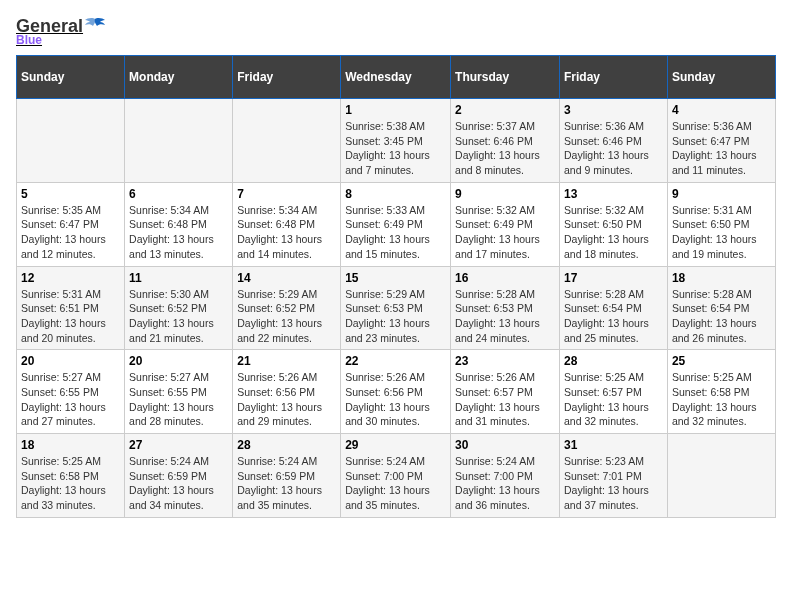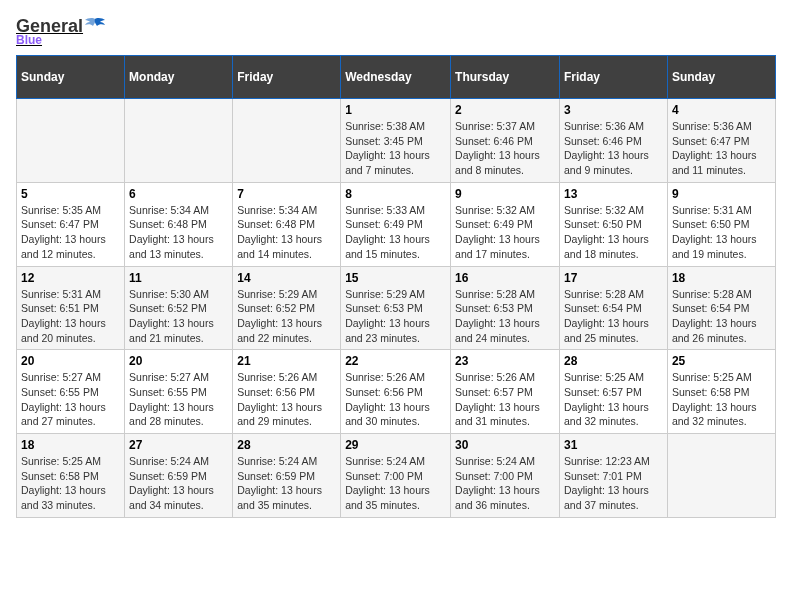--- a/index.html
+++ b/index.html
@@ -233,20 +233,20 @@
 Daylight: 13 hours
 and 35 minutes.</span></td>
         <td><span class="day-number">29</span><span class="day-info" style="white-space: pre-line;">Sunrise: 5:24 AM
 Sunset: 7:00 PM
 Daylight: 13 hours
 and 35 minutes.</span></td>
         <td><span class="day-number">30</span><span class="day-info" style="white-space: pre-line;">Sunrise: 5:24 AM
 Sunset: 7:00 PM
 Daylight: 13 hours
 and 36 minutes.</span></td>
-        <td><span class="day-number">31</span><span class="day-info" style="white-space: pre-line;">Sunrise: 12:23 AM
+        <td><span class="day-number">31</span><span class="day-info" style="white-space: pre-line;">Sunrise: 5:23 AM
 Sunset: 7:01 PM
 Daylight: 13 hours
 and 37 minutes.</span></td>
         <td class="empty-cell"></td>
       </tr>
     </tbody>
 </table>
 
 </body></html>

